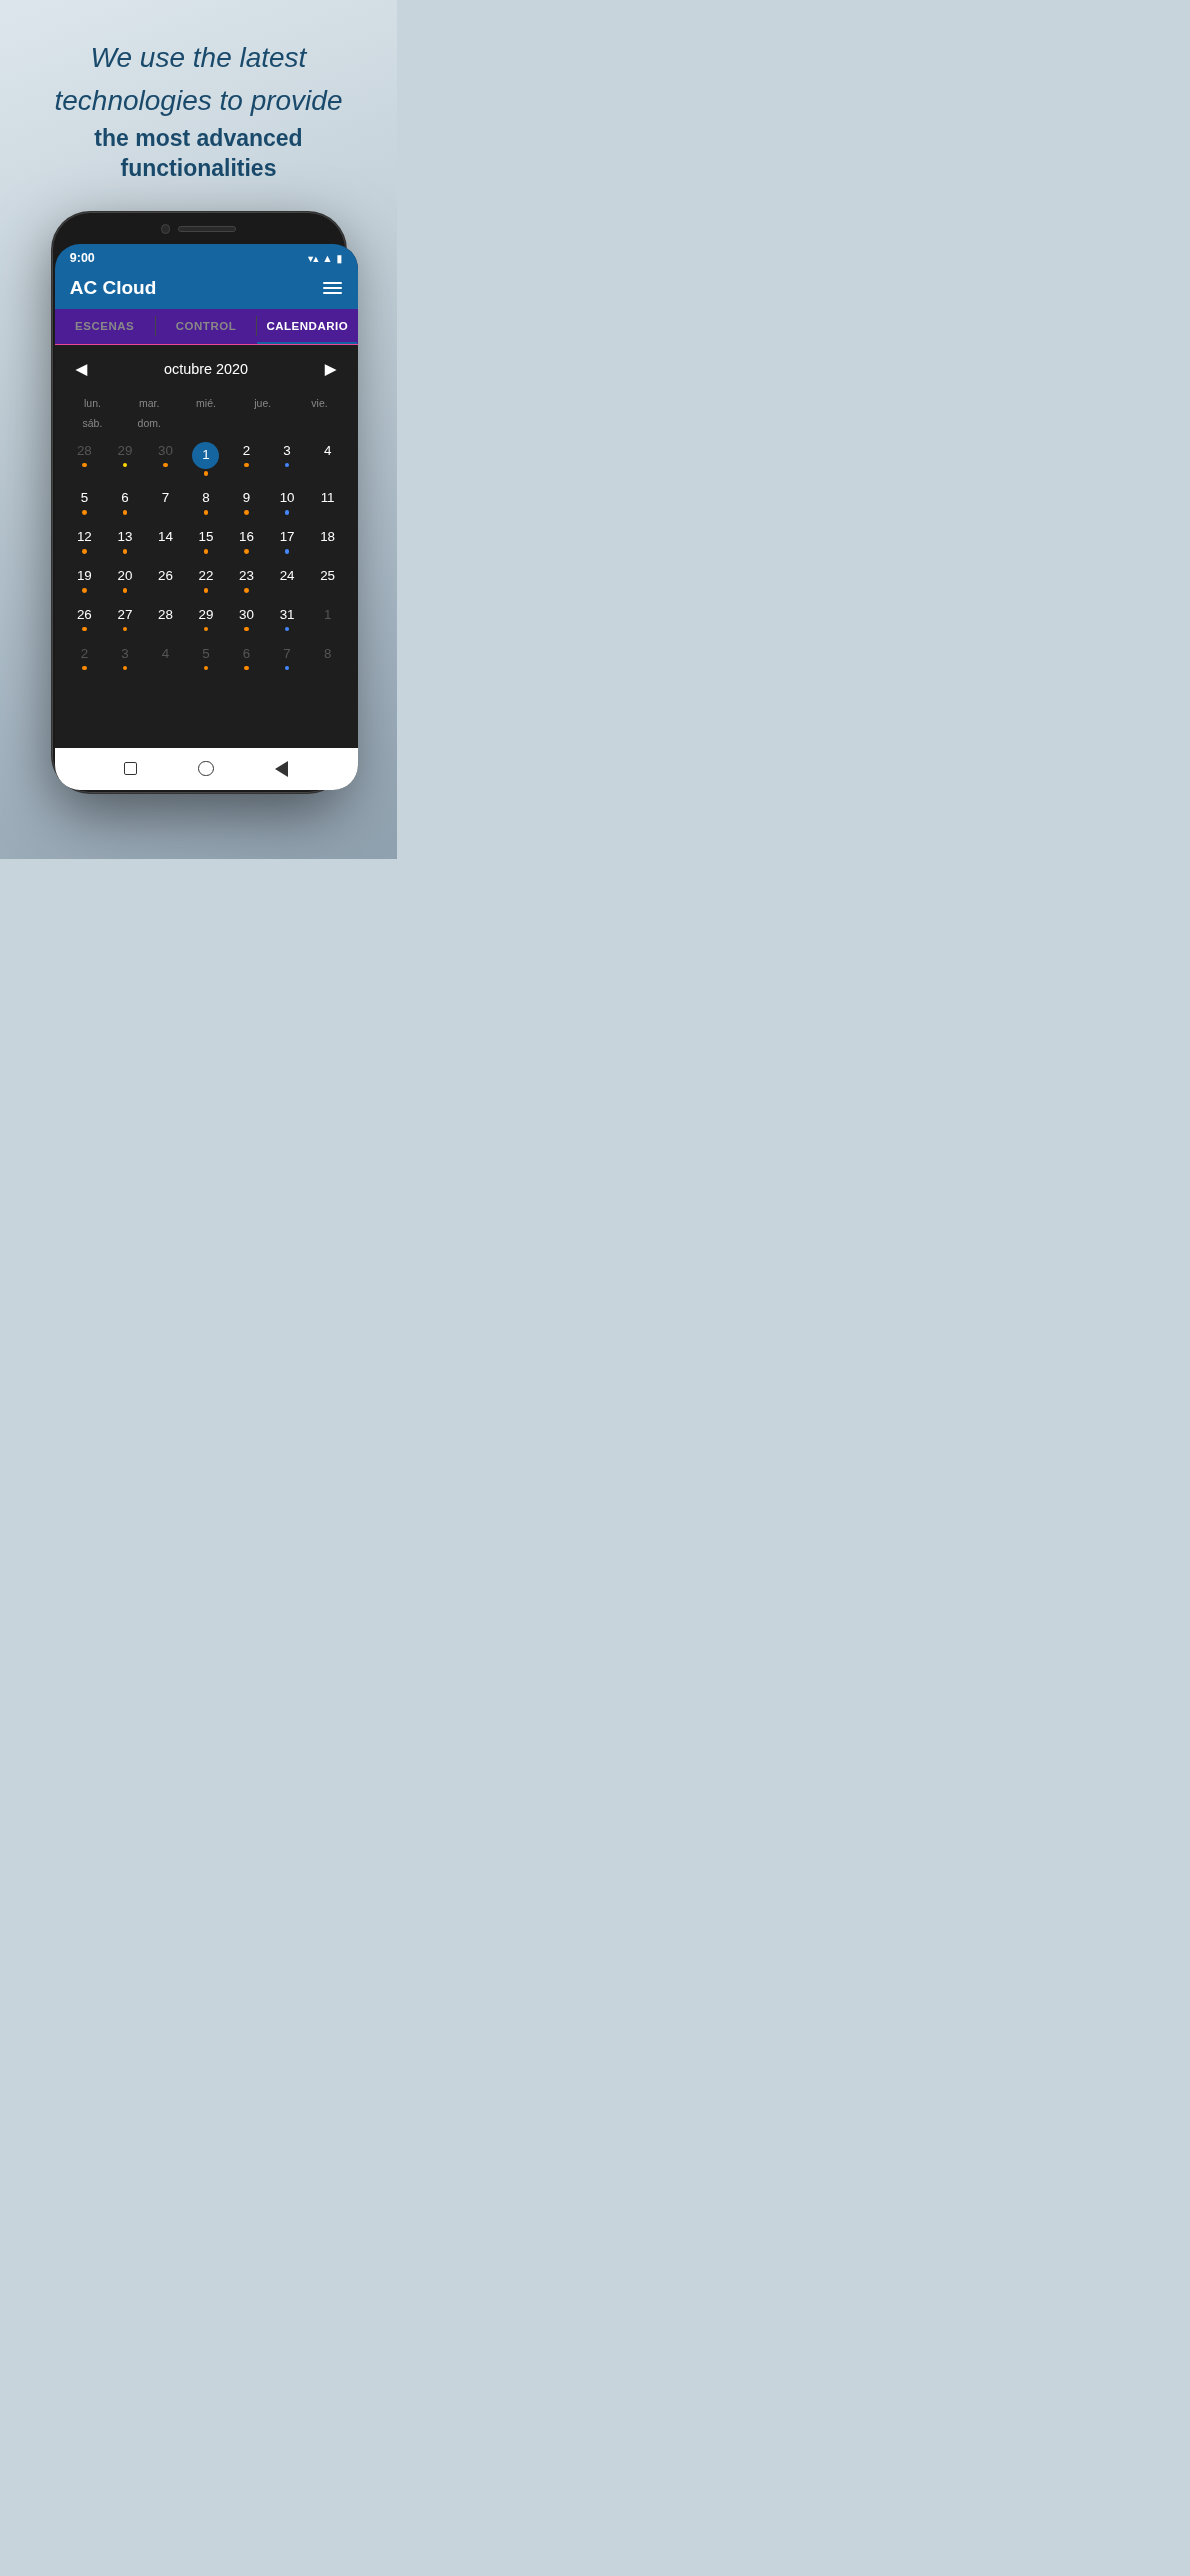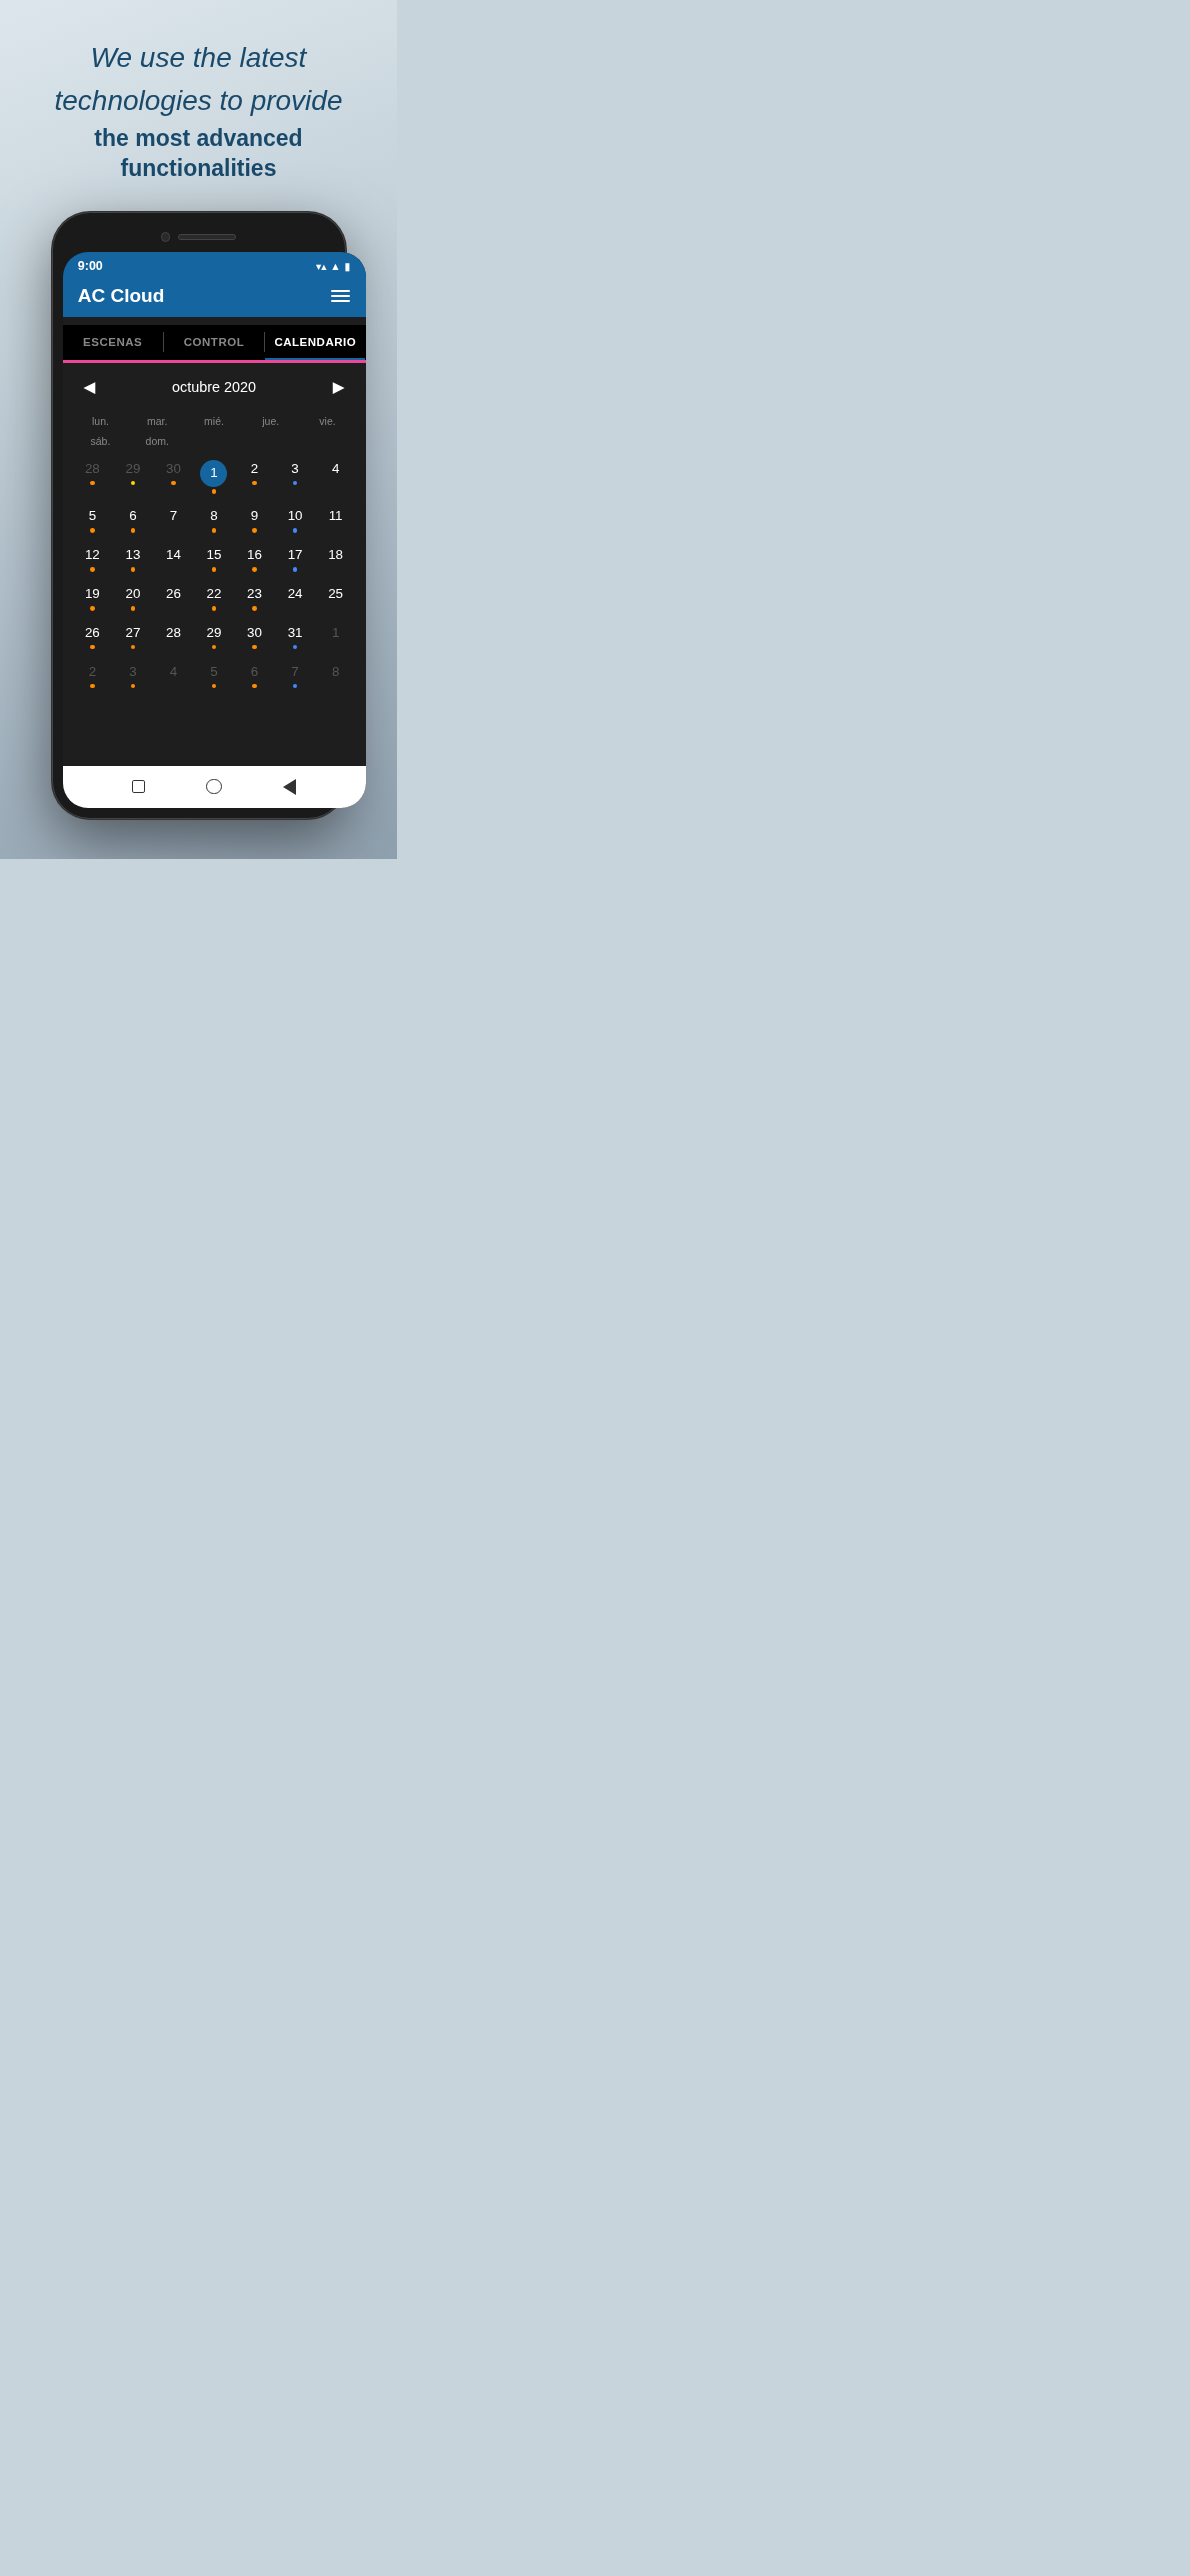--- a/index.html
+++ b/index.html
@@ -59,21 +59,21 @@
       z-index: 1;
       display: flex;
       justify-content: center;
       padding: 9.6px 19px 29px;
     }
 
     .phone-outer {
       width: 294px;
       background: #1a1a1a;
       border-radius: 38px;
-      padding: 11px;
+      padding: 3px;
       box-shadow: 
         0 0 0 1px #333,
         0 19px 58px rgba(0,0,0,0.5),
         inset 0 0 0 1px #444;
       position: relative;
     }
 
     
     .phone-top-bar {
       display: flex;
@@ -161,24 +161,23 @@
     .menu-icon span {
       display: block;
       width: 19px;
       height: 1.9px;
       background: white;
       border-radius: 1px;
     }
 
     
     .tab-bar {
-      background: #000000;
-      display: flex;
-      border-bottom: 3px solid #ec4899;
-      margin-top: 8px;
+      background: #4c1d95;
+      display: flex;
+      border-bottom: 1px solid #ec4899;
     }
 
     .tab-item {
       flex: 1;
       text-align: center;
       padding: 11.5px 3.8px;
       font-size: 11.5px;
       font-weight: 600;
       color: #888;
       letter-spacing: 0.5px;

